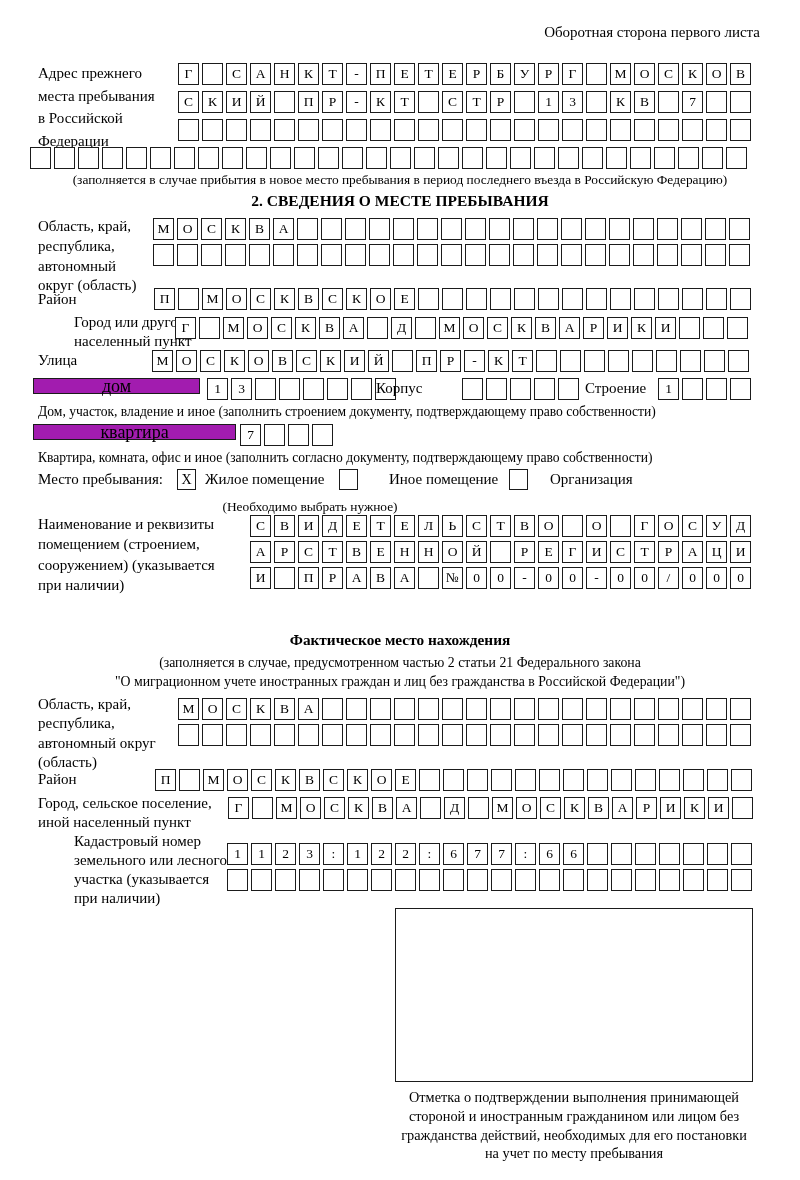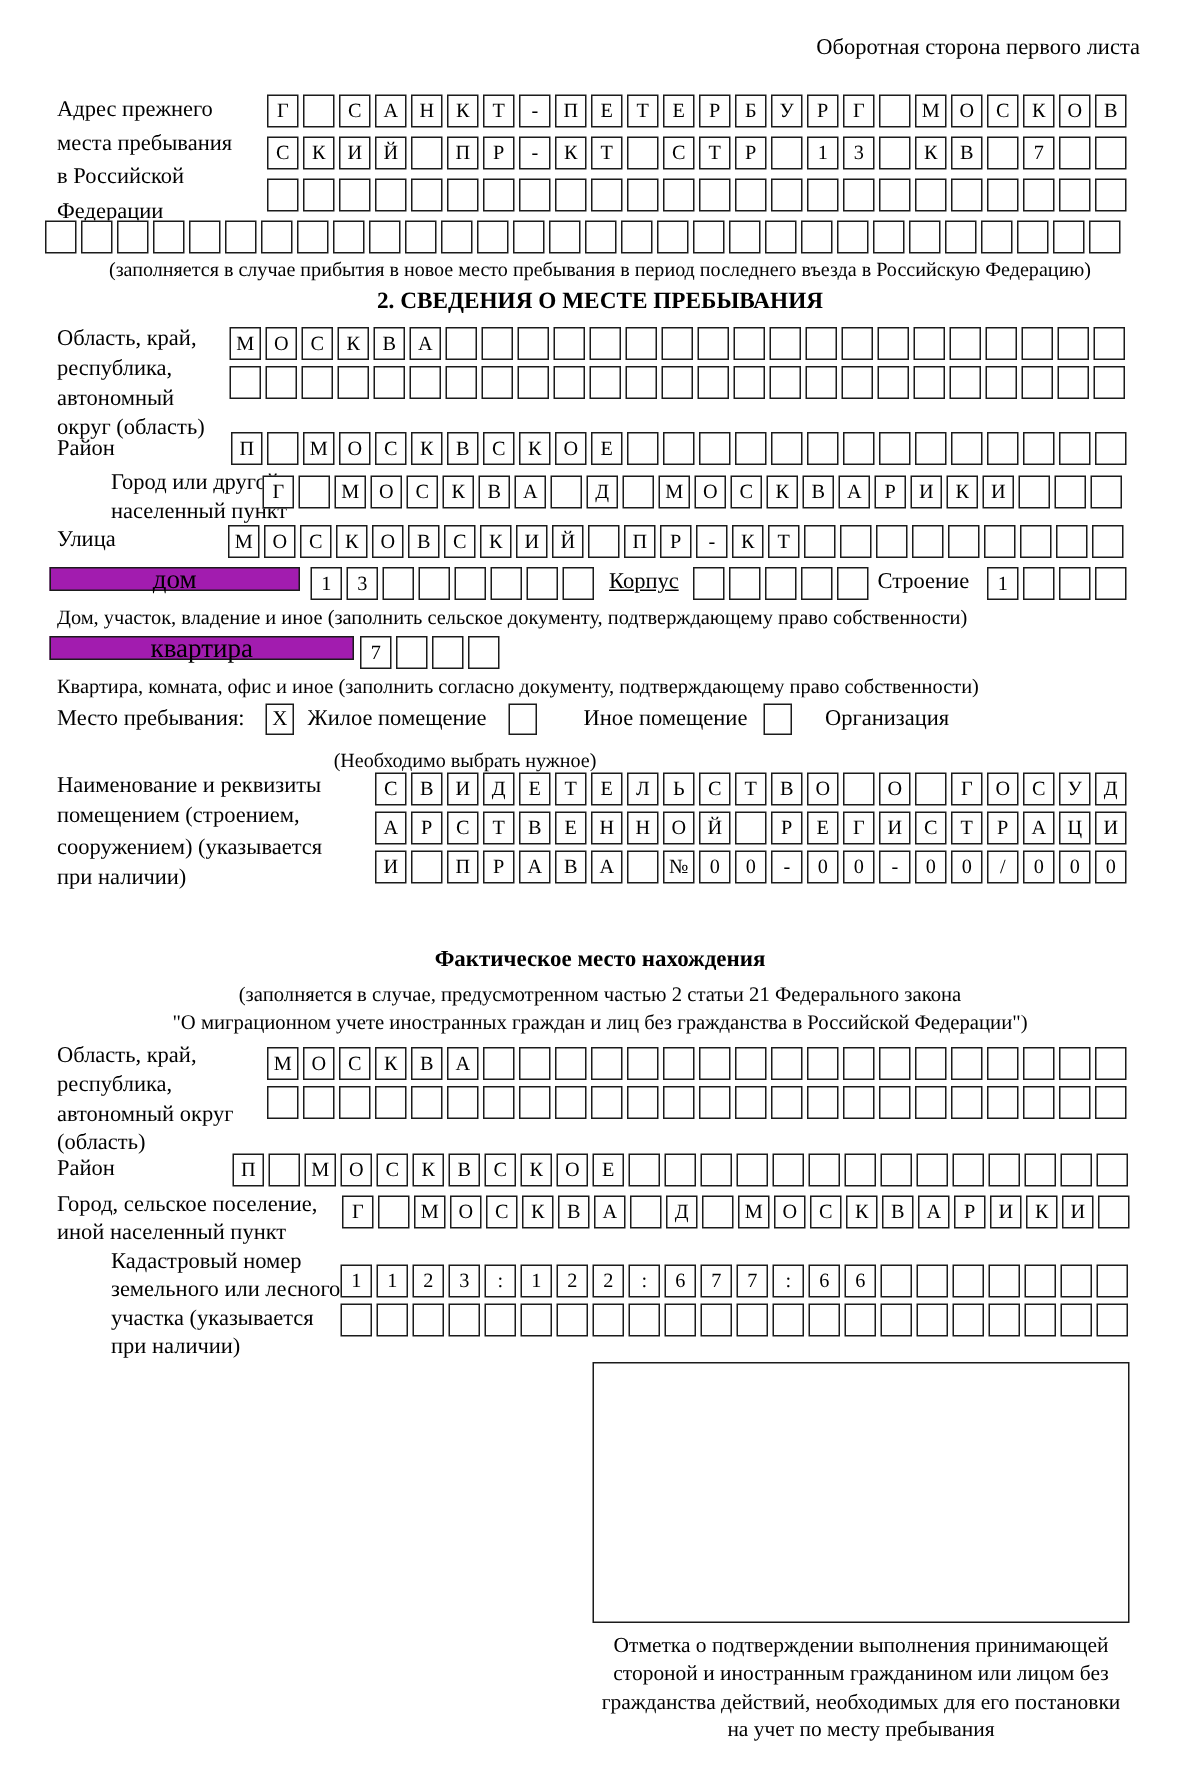--- a/index.html
+++ b/index.html
@@ -36,21 +36,21 @@
   #s2-region-lbl{left:38px;top:217px;}
   #s2-region-r1{left:153px;top:218px;} #s2-region-r2{left:153px;top:244px;}
   #s2-district-lbl{left:38px;top:291px;font-size:15px;}
   #s2-district-row{left:154px;top:288px;}
   #s2-city-lbl{left:38px;top:313px;}
   #s2-city-row{left:175px;top:317px;}
   #s2-street-lbl{left:38px;top:352px;font-size:15px;}
   #s2-street-row{left:152px;top:350px;}
   #house-box{left:33px;top:378px;width:167px;}
   #house-cells{left:207px;top:378px;}
-  #korpus-lbl{left:406px;top:380px;text-decoration:underline;}
+  #korpus-lbl{left:376px;top:380px;}
   #korpus-cells{left:462px;top:378px;}
   #stroenie-lbl{left:585px;top:380px;}
   #stroenie-cells{left:658px;top:378px;}
   #house-note{left:38px;top:404px;font-size:13.6px;}
   #apt-box{left:33px;top:424px;width:203px;}
   #apt-cells{left:240px;top:424px;}
   #apt-note{left:38px;top:450px;font-size:13.6px;}
   #stay-lbl{left:38px;top:471px;}
   #stay-chk1{left:177px;top:469px;}
   #stay-opt1{left:205px;top:471px;}
@@ -372,21 +372,21 @@
     <span class="cell"></span>
     <span class="cell"></span>
   </div>
 <div id="stroenie-lbl" class="abs inl">Строение</div>
 <div id="stroenie-cells" class="abs row">
     <span class="cell">1</span>
     <span class="cell"></span>
     <span class="cell"></span>
     <span class="cell"></span>
   </div>
-<div id="house-note" class="abs">Дом, участок, владение и иное (заполнить сельское документу, подтверждающему право собственности)</div>
+<div id="house-note" class="abs">Дом, участок, владение и иное (заполнить строением документу, подтверждающему право собственности)</div>
 
 <div id="apt-box" class="abs bigbox">квартира</div>
 <div id="apt-cells" class="abs row">
     <span class="cell">7</span>
     <span class="cell"></span>
     <span class="cell"></span>
     <span class="cell"></span>
   </div>
 <div id="apt-note" class="abs">Квартира, комната, офис и иное (заполнить согласно документу, подтверждающему право собственности)</div>
 

